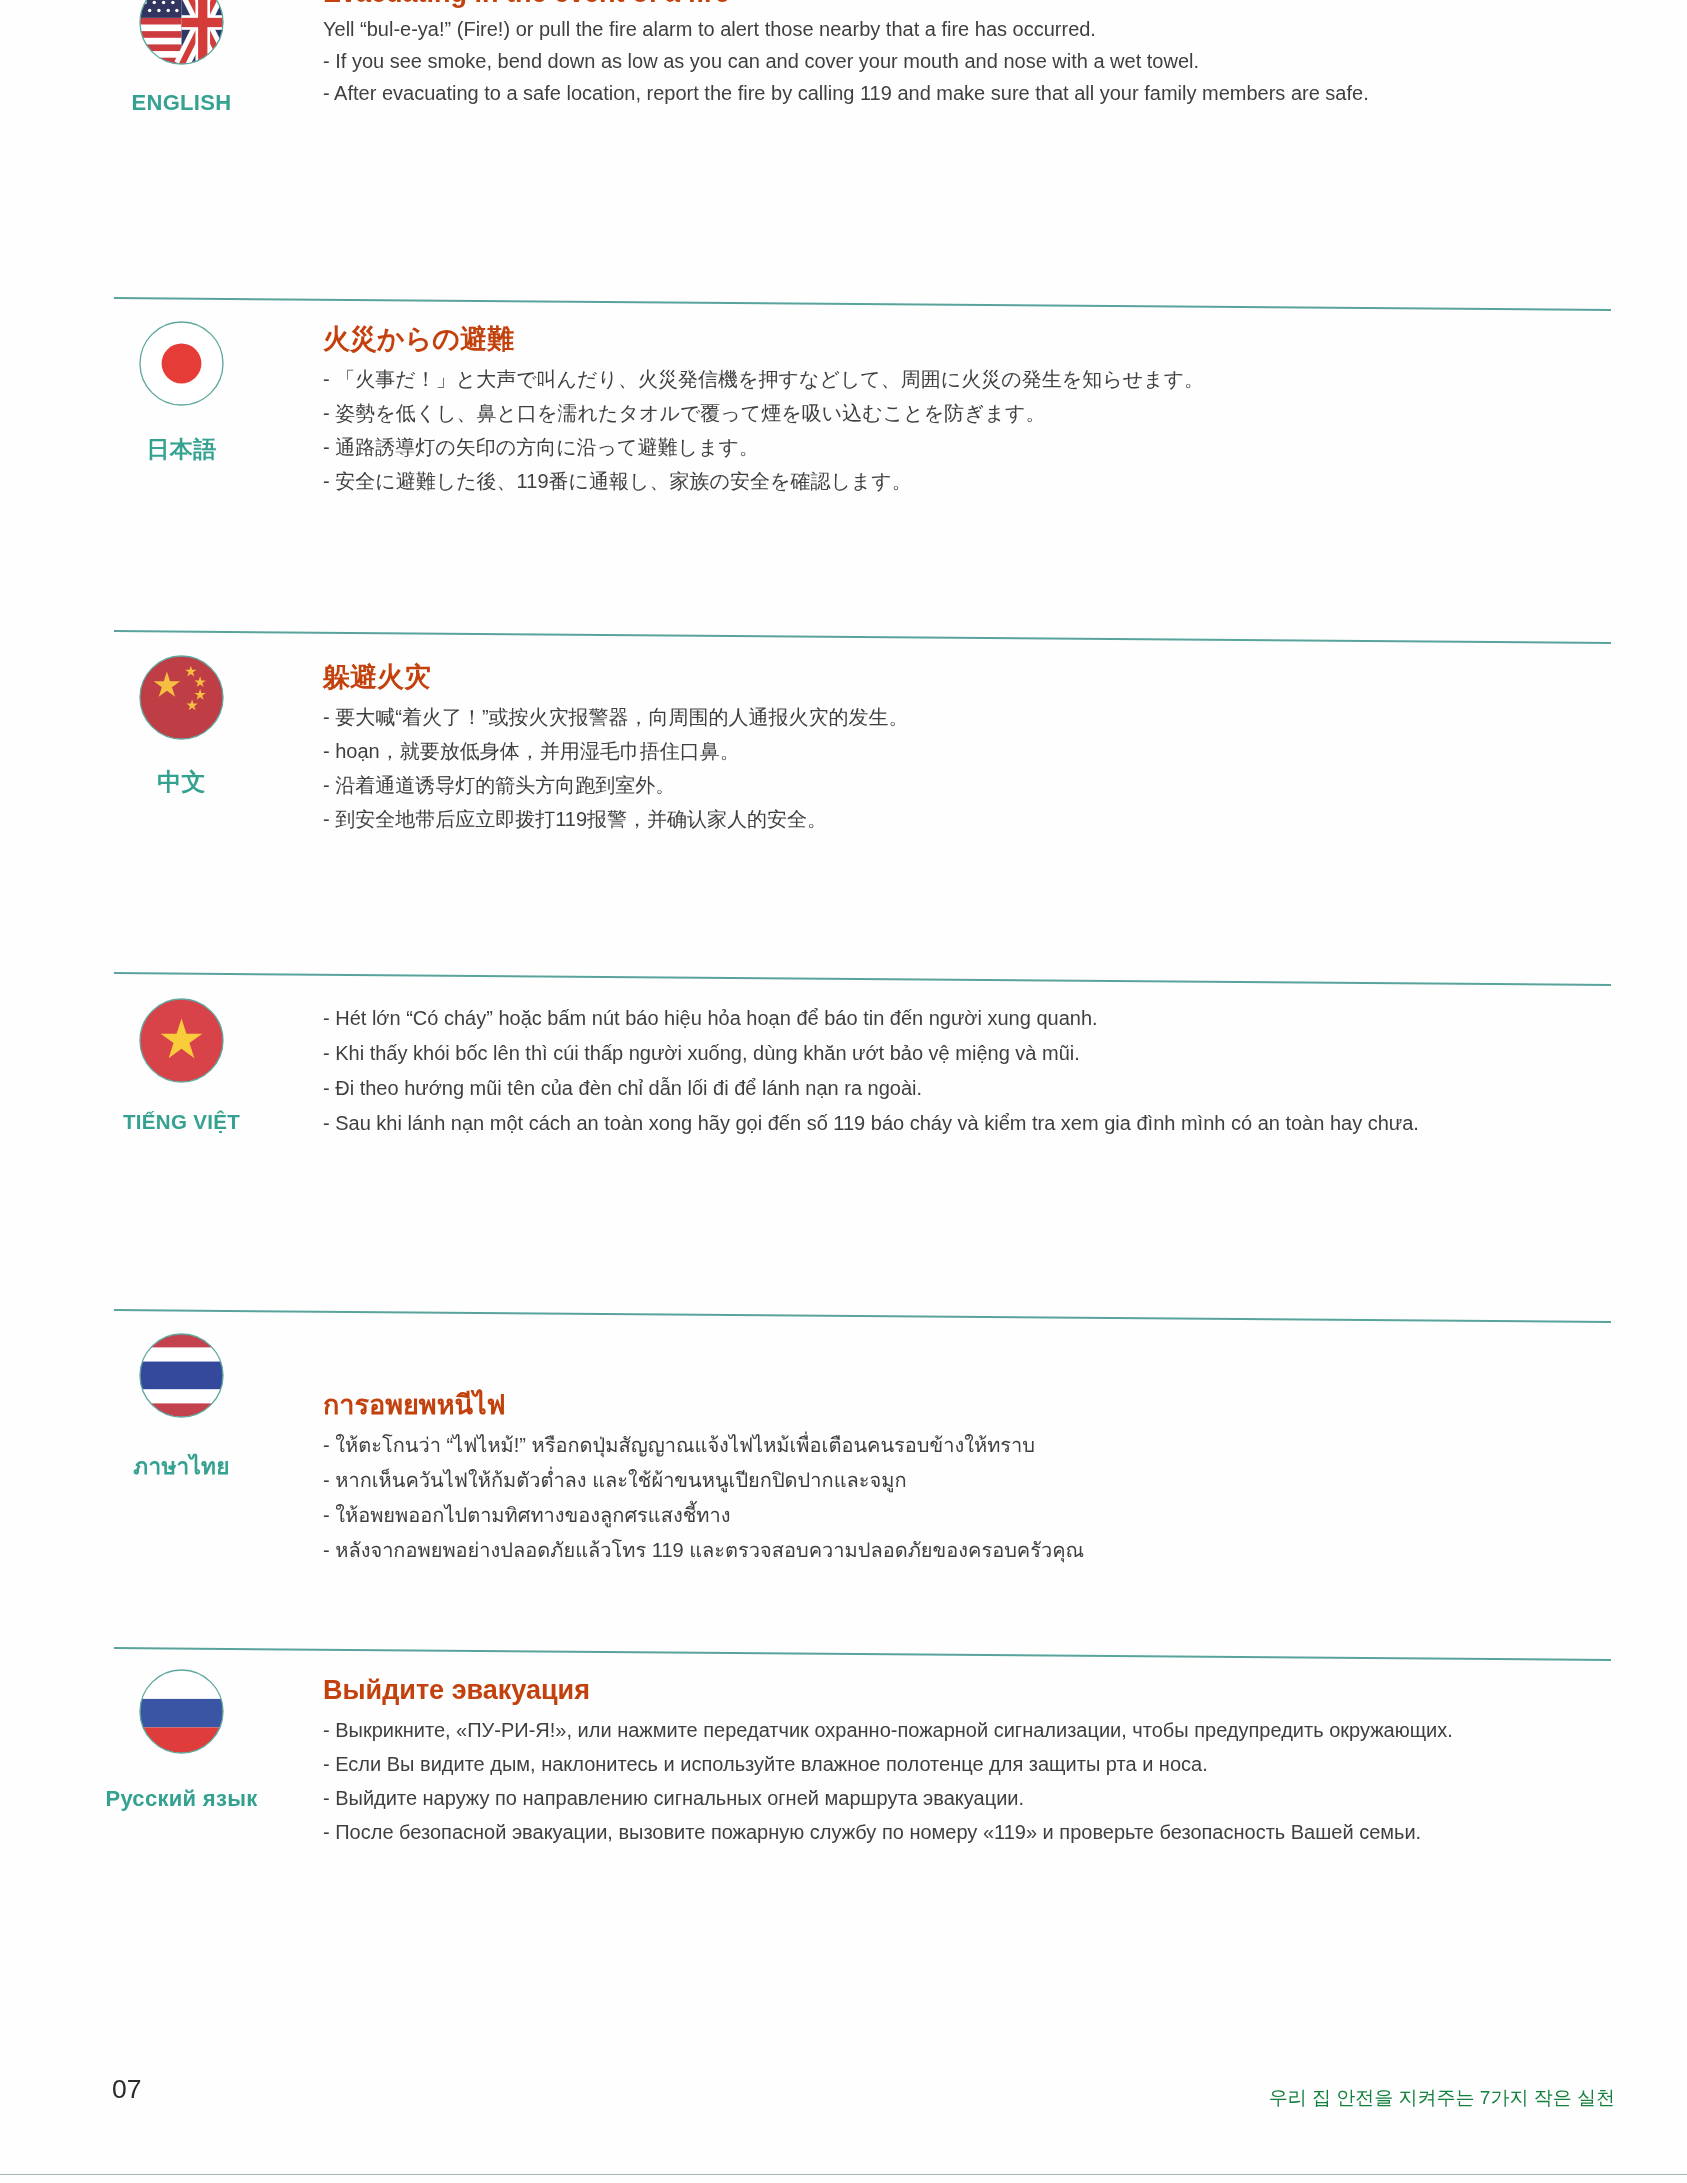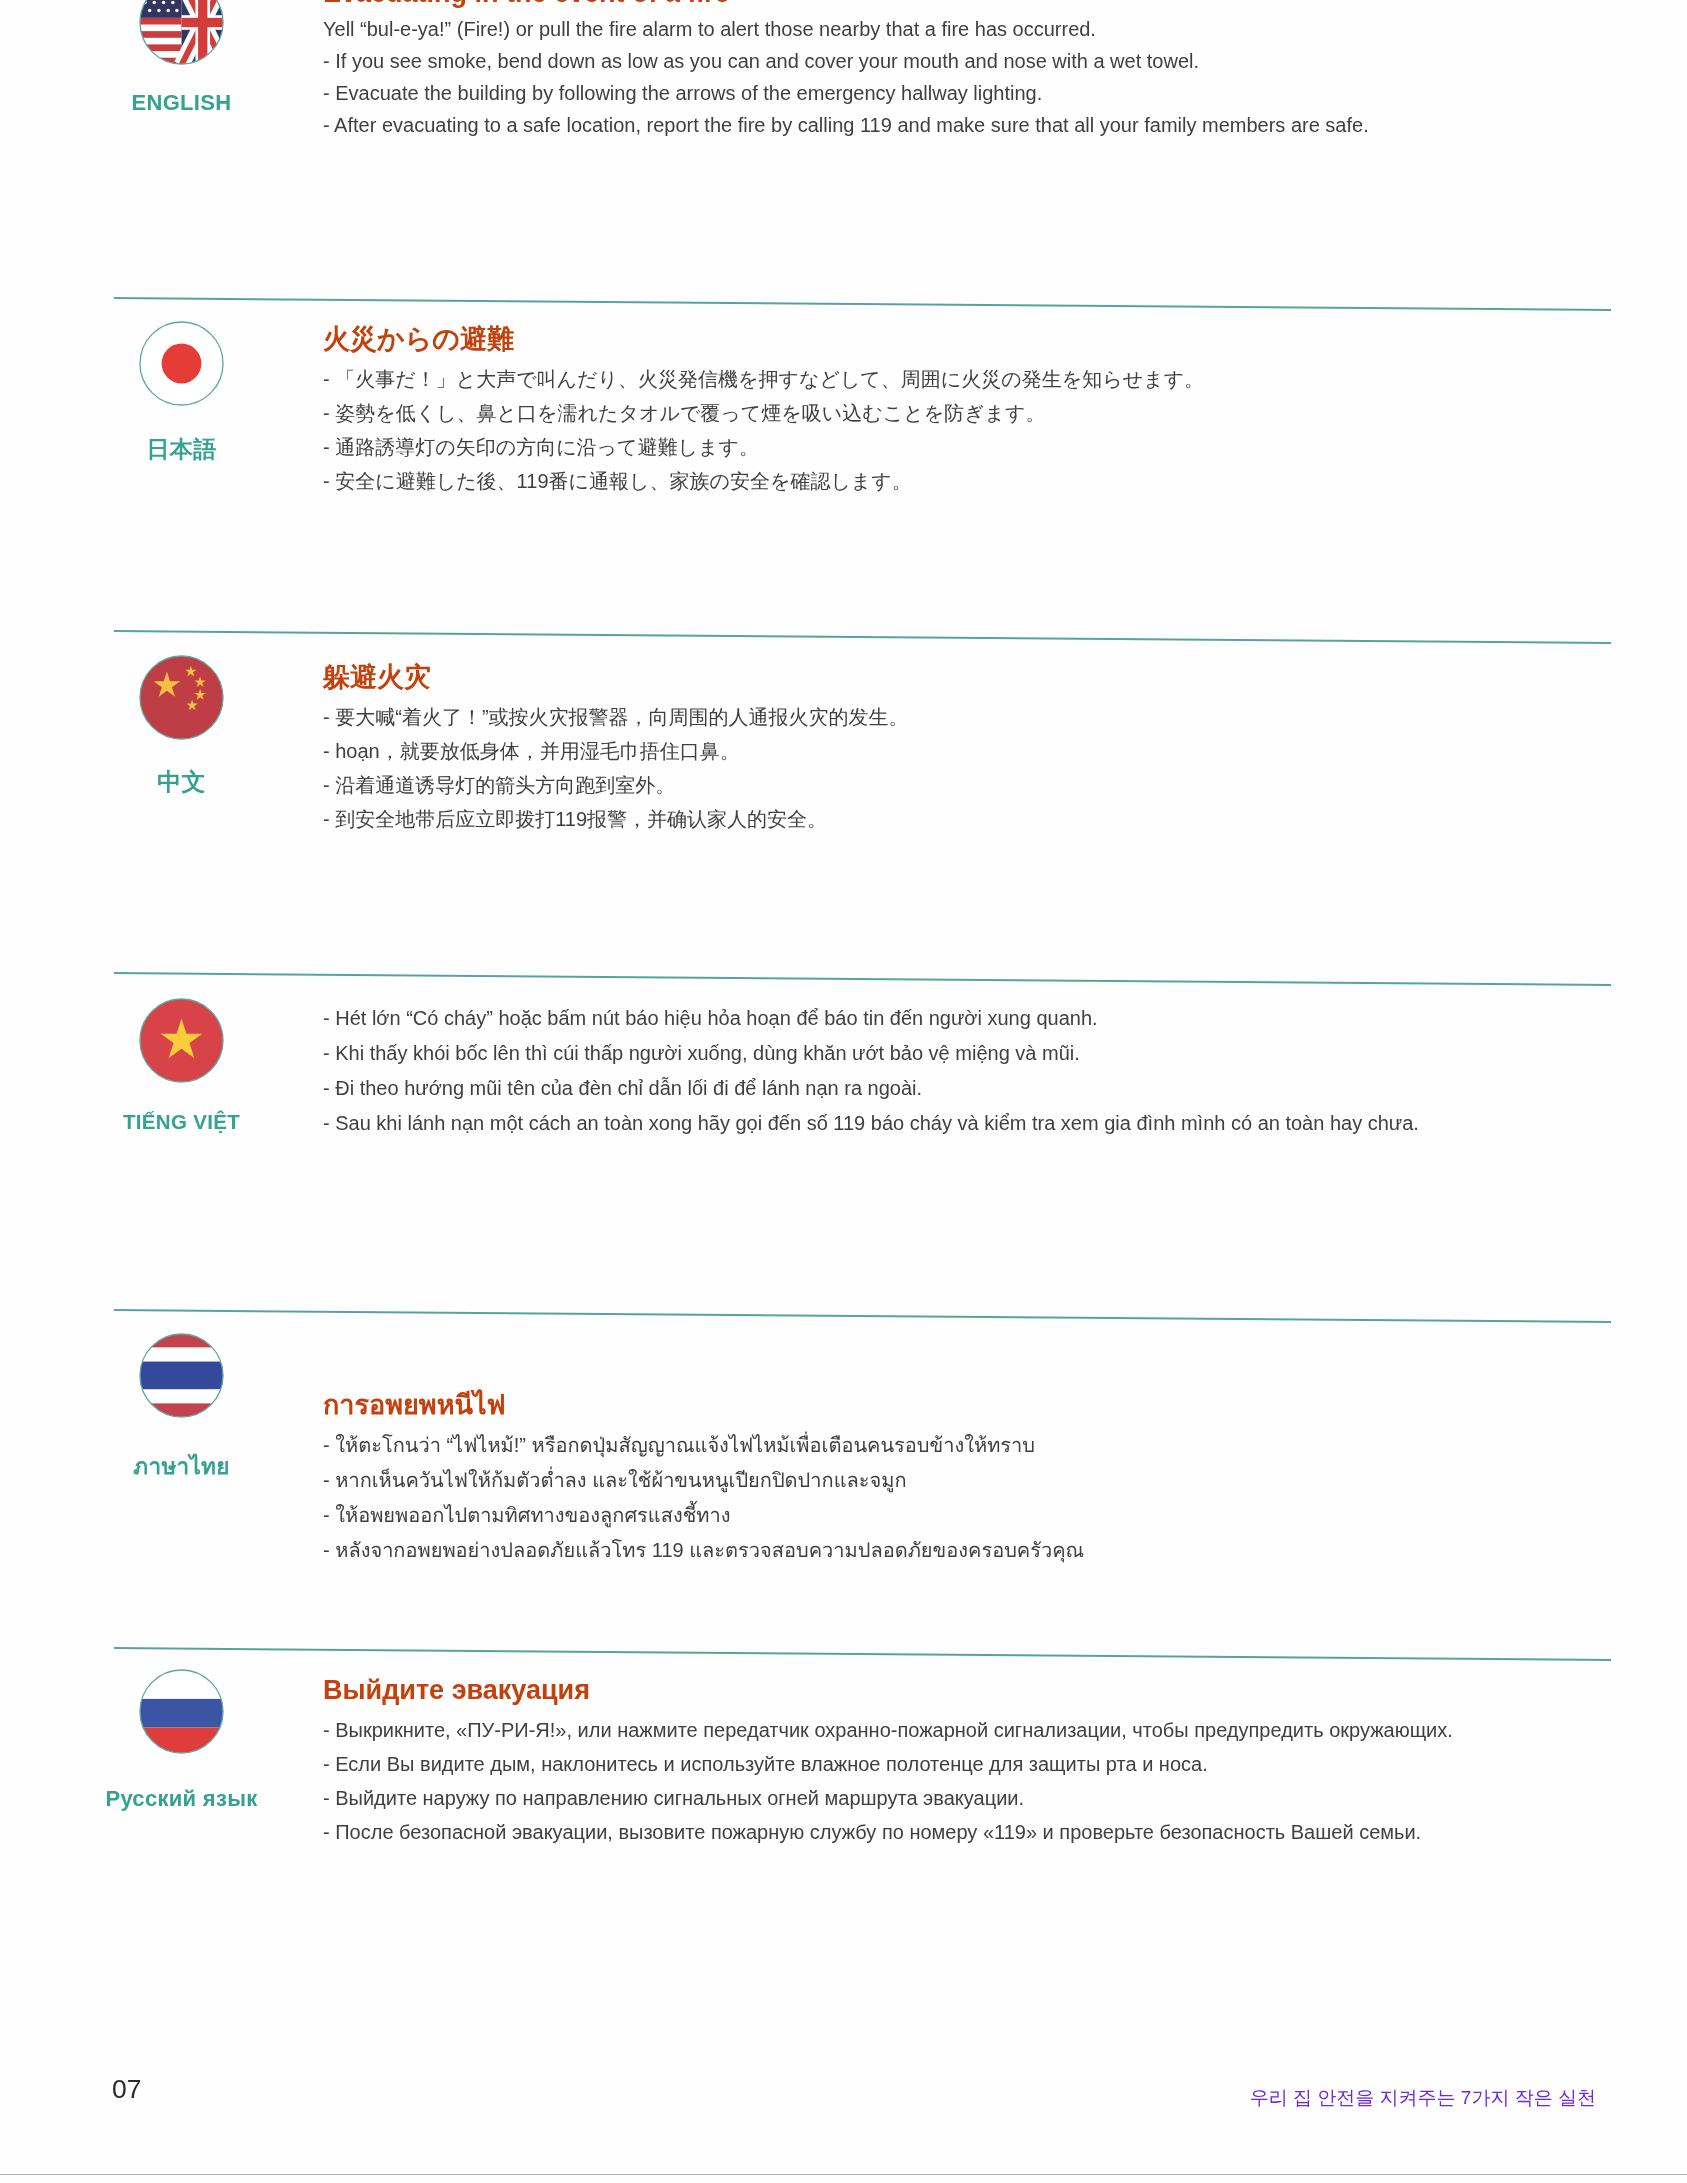--- a/index.html
+++ b/index.html
@@ -73,22 +73,22 @@
   .sep-2{top:636px;}
   .sep-3{top:978px;}
   .sep-4{top:1315px;}
   .sep-5{top:1653px;}
 
   .page-number{
     position:absolute;left:112px;top:2074px;
     font-size:26.5px;font-weight:normal;color:#2a2a2a;
   }
   .footer-title{
-    position:absolute;right:91px;top:2085px;
-    font-size:19px;color:#6d28d9;
+    position:absolute;right:72px;top:2085px;
+    font-size:19px;color:#15803d;
   }
   .bottom-edge-line{
     position:absolute;left:0;top:2174px;width:1687px;height:1.3px;
     background:#aab6b4;
   }
   .hidden-defs{position:absolute;width:0;height:0;overflow:hidden;}
 </style>
 </head>
 <body>
 
@@ -148,21 +148,20 @@
           </g>
           <circle cx="64" cy="64" r="62.5" fill="none" stroke="#5ea79e" stroke-width="2"></circle>
         </svg>
       </span>
       <div class="lang-label">ENGLISH</div>
     </div>
     <div class="text-col">
       <h2 class="sec-title">Evacuating in the event of a fire</h2>
       <p class="sec-line">Yell “bul-e-ya!” (Fire!) or pull the fire alarm to alert those nearby that a fire has occurred.</p>
       <p class="sec-line">- If you see smoke, bend down as low as you can and cover your mouth and nose with a wet towel.</p>
-      <p class="sec-line">- Evacuate the building by following the arrows of the emergency hallway lighting.</p>
       <p class="sec-line">- After evacuating to a safe location, report the fire by calling 119 and make sure that all your family members are safe.</p>
     </div>
   </section>
 
   <div class="separator sep-1"></div>
 
   <section class="sec sec-japanese">
     <div class="flag-col">
       <span class="flag-wrap">
         <svg viewBox="0 0 128 128" width="85" height="85">

